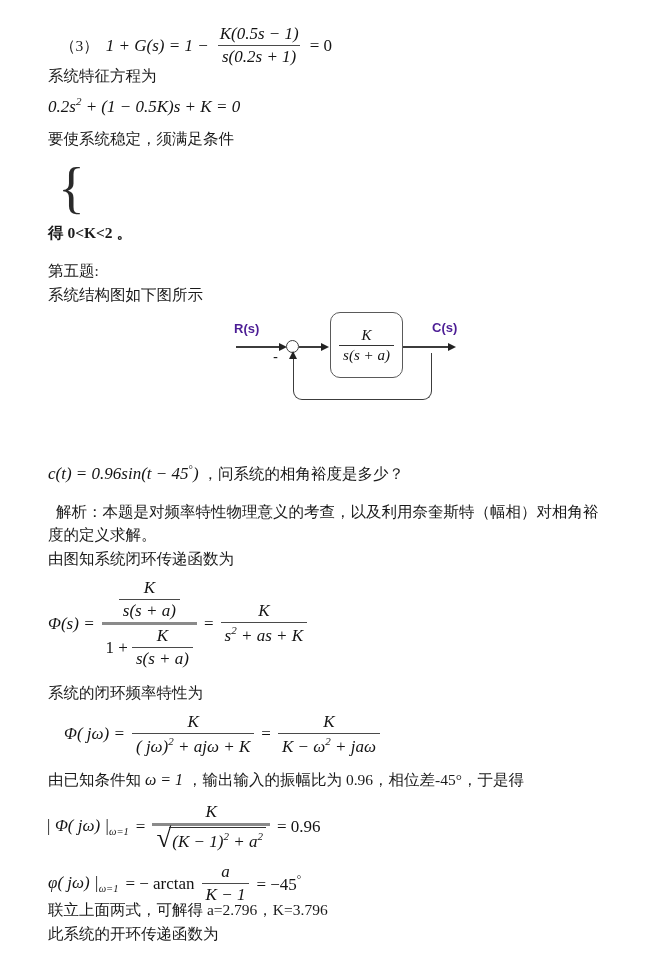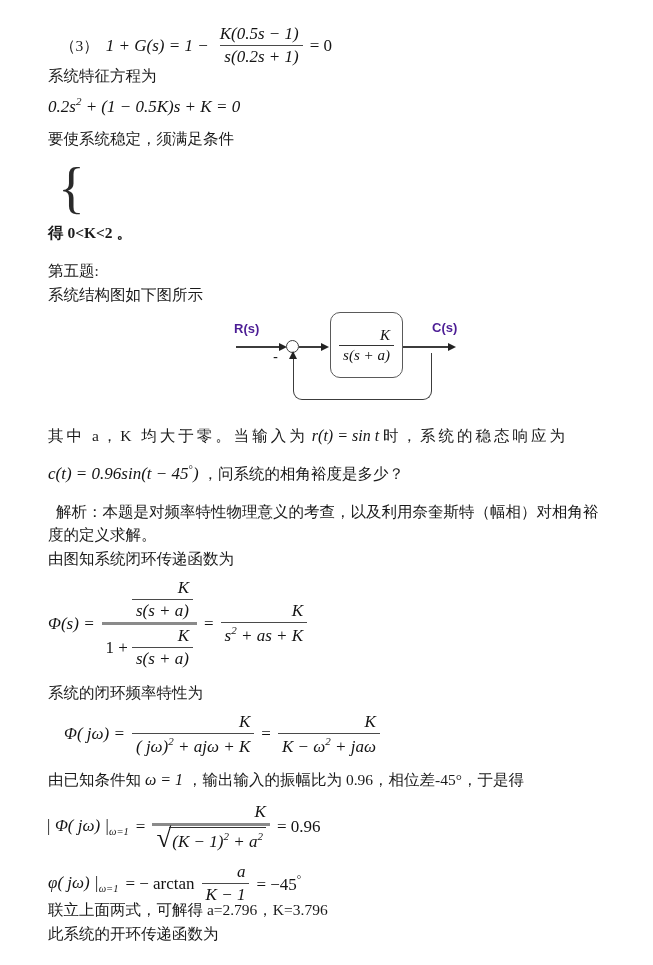--- a/index.html
+++ b/index.html
@@ -11,21 +11,21 @@
     overflow:hidden;
     font-family:"Liberation Serif","DejaVu Serif",serif;
     color:#1a1a1a;
   }
   .abs{position:absolute;}
   .cjk{font-size:15.5px;line-height:23px;color:#1a1a1a;white-space:nowrap;}
   .wide{letter-spacing:3px;}
   .math{font-family:"Liberation Serif","DejaVu Serif",serif;font-style:italic;font-size:17px;color:#141414;}
   .up{font-style:normal;}
   .formula{display:flex;align-items:center;gap:7px;white-space:nowrap;}
-  .frac{display:inline-flex;flex-direction:column;align-items:flex-end;text-align:center;vertical-align:middle;}
+  .frac{display:inline-flex;flex-direction:column;align-items:center;text-align:center;vertical-align:middle;}
   .frac>.num{padding:0 4px 1px 4px;}
   .frac>.den{border-top:1.4px solid #4a4a4a;padding:1px 4px 0 4px;}
   .den.thickbar{border-top:3px solid #8a8a8a;}
   .denrow{display:inline-flex;align-items:center;gap:4px;}
   sup{font-size:11px;font-style:italic;}
   sup.up{font-style:normal;}
   sub{font-size:10.5px;font-style:italic;}
   .brace{font-size:56px;font-weight:300;line-height:50px;color:#2a2a2a;font-style:normal;}
   .sysrows{display:flex;flex-direction:column;gap:3px;}
   .sqrt{display:inline-flex;align-items:flex-start;}
@@ -87,25 +87,20 @@
         <span class="den">s(s + a)</span>
       </span>
     </div>
     <span class="dline" style="left:173px;top:34px;width:47px;"></span>
     <span class="arr-r" style="left:218px;top:30.5px;"></span>
     <span class="siglabel" style="left:202px;top:8px;">C(s)</span>
     <div class="fbk" style="left:63px;top:41px;width:139px;height:47px;"></div>
     <span class="arr-u" style="left:59px;top:39px;"></span>
   </div>
 
-  <div class="abs" style="left:48px;top:424px;white-space:nowrap;">
-    <span class="cjk wide">其中 a，K 均大于零。当输入为</span>
-    <span class="math" style="font-size:16px;">r(t) = sin t</span>
-    <span class="cjk wide">时，系统的稳态响应为</span>
-  </div>
 
   <div class="abs" style="left:48px;top:462px;white-space:nowrap;">
     <span class="math">c(t) = 0.96sin(t − 45</span><sup class="up">°</sup><span class="math">)</span>
     <span class="cjk">，问系统的相角裕度是多少？</span>
   </div>
 
   <div class="abs cjk" style="left:56px;top:500px;font-family:Liberation Serif, serif;">解析：本题是对频率特性物理意义的考查，以及利用奈奎斯特（幅相）对相角裕</div>
   <div class="abs cjk" style="left:48px;top:523px;">度的定义求解。</div>
   <div class="abs cjk" style="left:48px;top:547px;">由图知系统闭环传递函数为</div>
 

